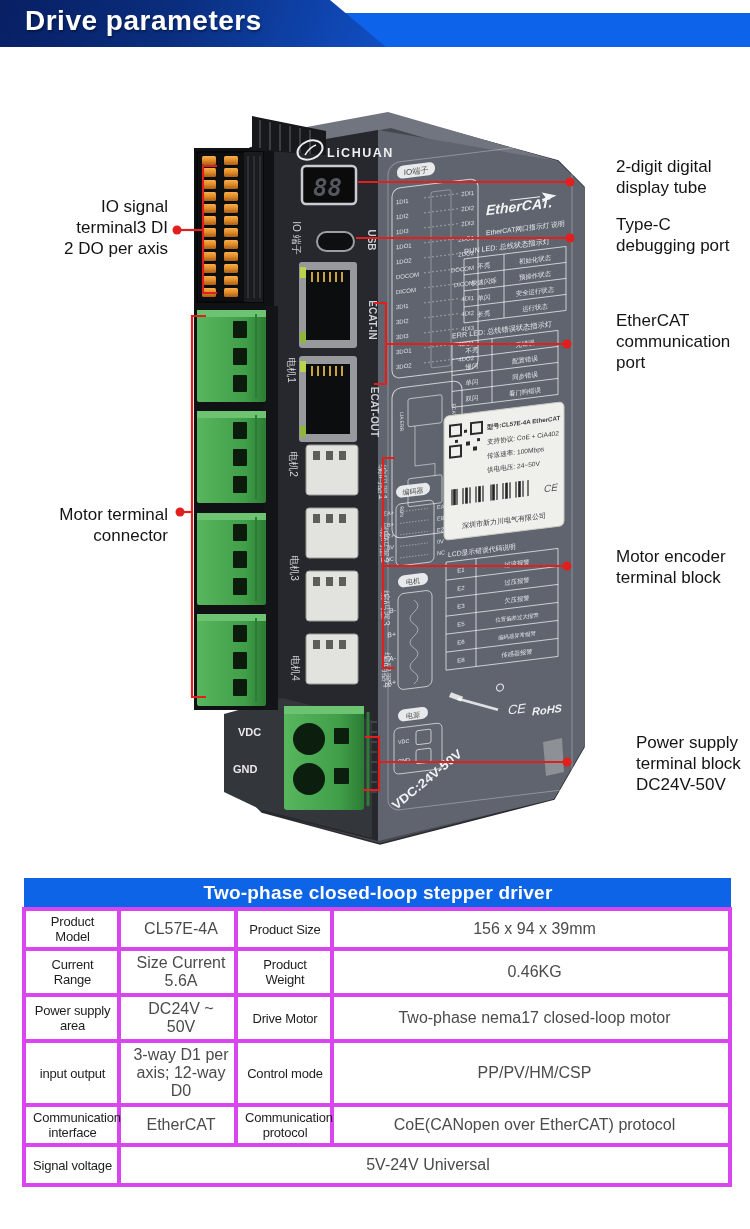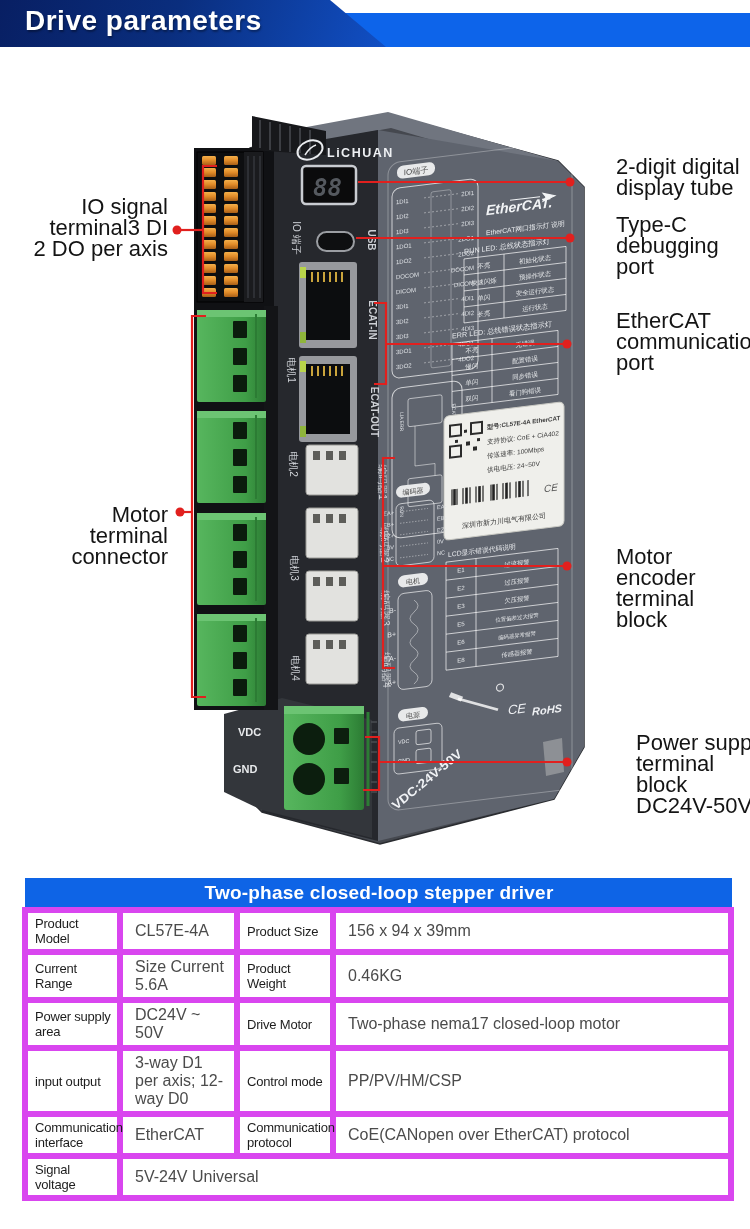--- a/index.html
+++ b/index.html
@@ -10,28 +10,28 @@
   .banner-light{position:absolute;left:0;top:13px;width:750px;height:34px;background:#0d64ea;}
   .banner-dark{position:absolute;left:0;top:0;width:386px;height:47px;
     background:linear-gradient(110deg,#081f63 0%,#0a2e7e 45%,#114fc4 100%);
     clip-path:polygon(0 0,85.5% 0,100% 100%,0 100%);}
   .banner-title{position:absolute;left:25px;top:5px;color:#fff;font-size:28px;font-weight:bold;
     letter-spacing:.5px;text-shadow:1px 2px 2px rgba(0,0,0,.35);}
 
   
   .figure{position:relative;width:750px;height:815px;}
   .figure svg{position:absolute;left:0;top:0;}
-  .callout{position:absolute;font-size:22px;line-height:21px;color:#141414;}
+  .callout{position:absolute;font-size:17px;line-height:21px;color:#141414;}
   .callout.right-align{text-align:right;}
 
   
   .spec-wrap{position:absolute;left:22px;top:878px;width:706px;}
   table.spec{border-collapse:collapse;width:706px;table-layout:fixed;}
-  table.spec td{border:6px solid #d946ef;padding:3px 5px 3px 7px;font-size:13px;color:#1d1d1d;
-    height:40px;box-sizing:border-box;vertical-align:middle;letter-spacing:-.2px;}
+  table.spec td{border:4px solid #d946ef;padding:3px 5px 3px 7px;font-size:13px;color:#1d1d1d;
+    height:40px;box-sizing:border-box;vertical-align:middle;letter-spacing:-.2px;text-align:center;}
   table.spec td.thead{background:#0e64e6;color:#fff;text-align:center;font-size:19px;font-weight:bold;
     letter-spacing:.2px;height:22px;border:1px solid #0e64e6;}
   table.spec td.val{color:#4b4b4b;font-size:16px;padding-left:12px;letter-spacing:0;}
   .c1{width:95px;} .c2{width:117px;} .c3{width:96px;} .c4{width:398px;}
 </style>
 </head>
 <body>
 
 <div class="banner">
   <div class="banner-light"></div>

